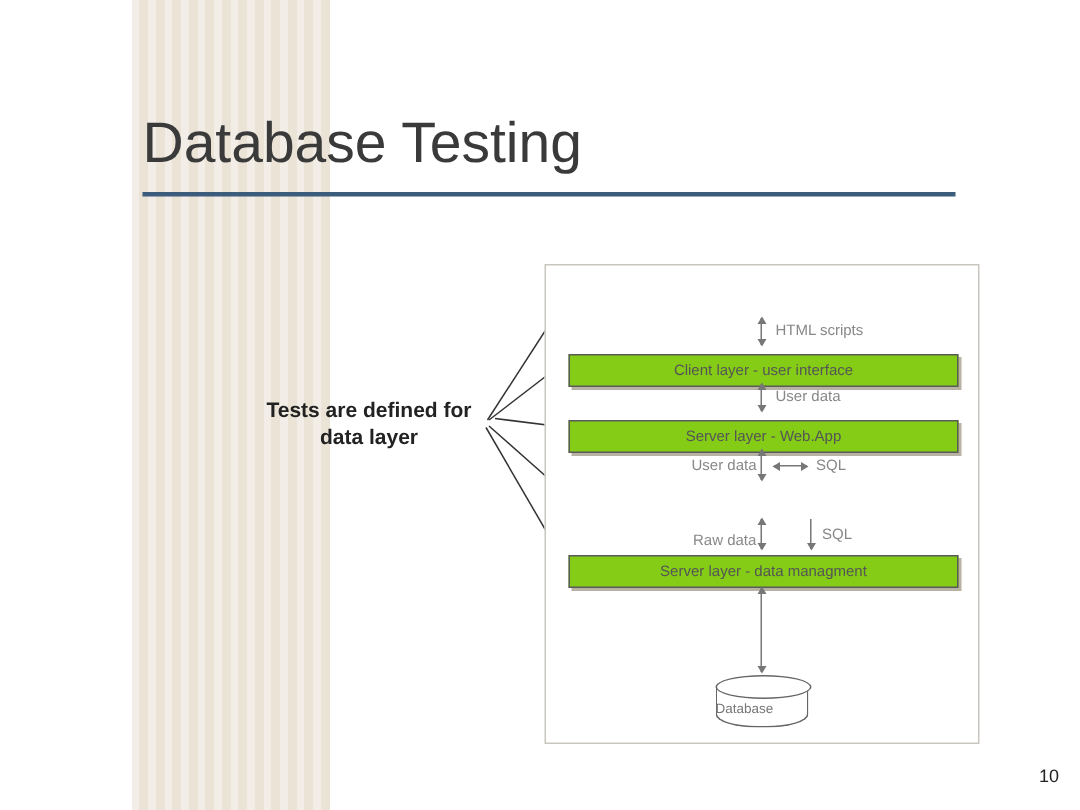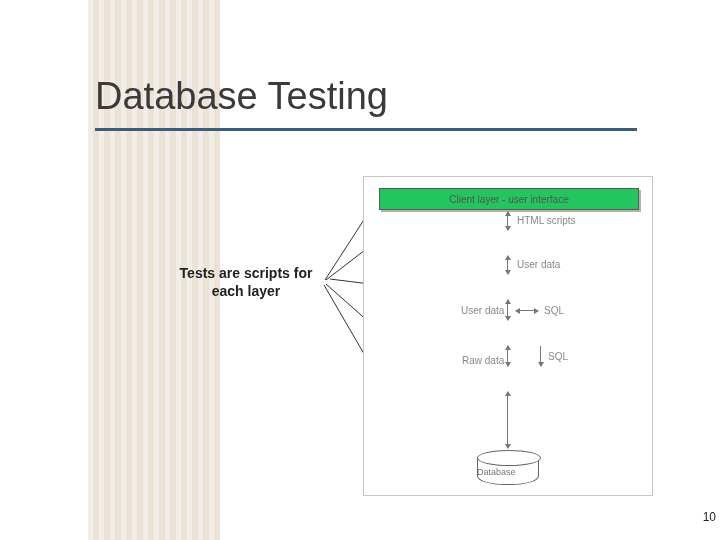--- a/index.html
+++ b/index.html
@@ -40,45 +40,46 @@
     left: 156px; top: 265px;
     width: 180px;
     font-size: 14px;
     font-weight: bold;
     color: #222;
     text-align: center;
     line-height: 1.25;
   }
   .pagenum {
     position: absolute;
-    right: 4px; bottom: 16px;
+    right: 14px; bottom: 16px;
     font-size: 12px;
     color: #222;
   }
   
   .diagram {
     position: absolute;
     left: 363px; top: 176px;
     width: 290px; height: 320px;
     background: #ffffff;
     border: 1px solid #c9c6bf;
   }
   .layer {
     position: absolute;
     left: 15px;
     width: 260px;
     height: 22px;
-    background: #22c55e;
+    background: #84cc16;
     border: 1px solid #5a5a5a;
     box-shadow: 2px 2px 0 #b8b2a4;
     font-size: 10px;
     color: #555;
     display: flex;
     align-items: center;
     justify-content: center;
+    margin-top: 48px;
   }
   .flowlabel {
     position: absolute;
     font-size: 10px;
     color: #888;
     white-space: nowrap;
   }
   .arrowline {
     position: absolute;
     left: 143px;
@@ -166,37 +167,39 @@
 <body>
 
 <div class="stripes"></div>
 
 <div class="slide">
 
   <div class="title">Database Testing</div>
   <div class="rule"></div>
 
   <div class="annotation">
-    <span>Tests are scripts for</span><br>
-    <span>each layer</span>
+    <span>Tests are defined for</span><br>
+    <span>data layer</span>
   </div>
 
   <svg class="svglines">
     <g stroke="#333" stroke-width="1" fill="none">
       <line x1="325" y1="280" x2="378" y2="198"></line>
       <line x1="326" y1="280" x2="378" y2="240"></line>
       <line x1="330" y1="279" x2="378" y2="285"></line>
       <line x1="326" y1="284" x2="378" y2="330"></line>
       <line x1="324" y1="285" x2="378" y2="378"></line>
     </g>
   </svg>
 
   <div class="diagram">
 
     <div class="layer" style="top:11px">Client layer - user interface</div>
+    <div class="layer" style="top:55px">Server layer - Web.App</div>
+    <div class="layer" style="top:145px">Server layer - data managment</div>
 
     <div class="arrowline" style="top:35px;height:18px"></div>
     <div class="flowlabel" style="left:153px;top:38px">HTML scripts</div>
 
     <div class="arrowline" style="top:79px;height:18px"></div>
     <div class="flowlabel" style="left:153px;top:82px">User data</div>
 
     <div class="arrowline" style="top:123px;height:20px"></div>
     <div class="flowlabel" style="left:97px;top:128px">User data</div>
     <div class="harrow" style="left:152px;top:133px;width:22px"></div>

